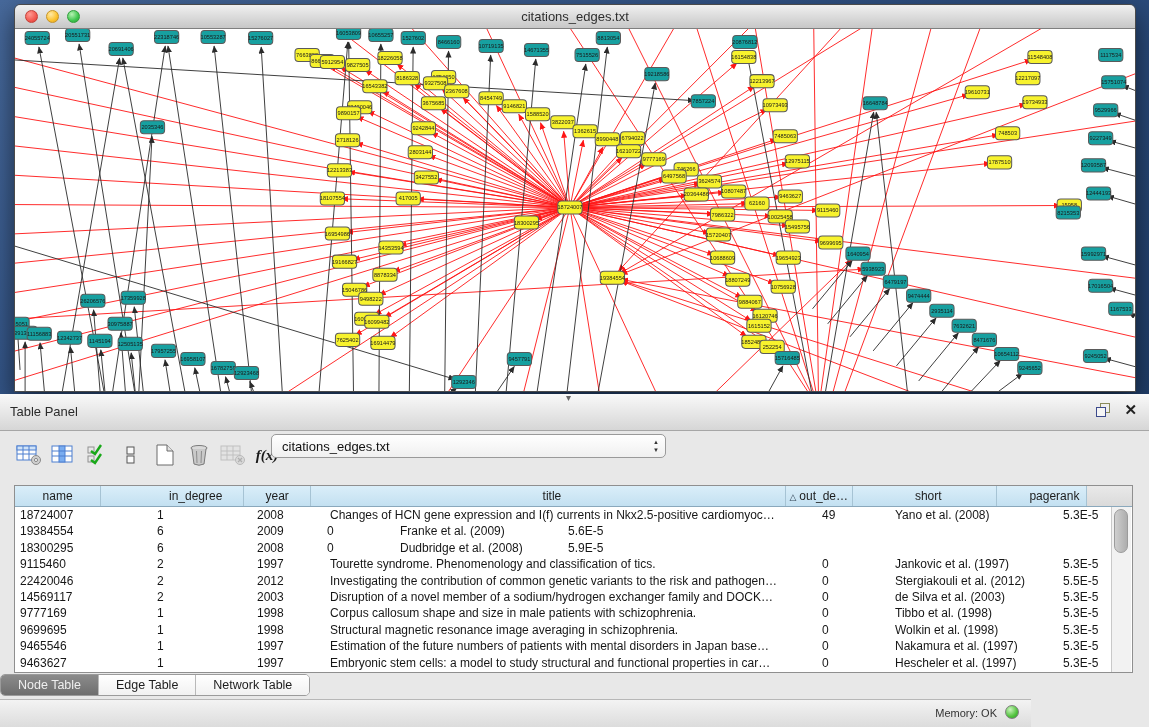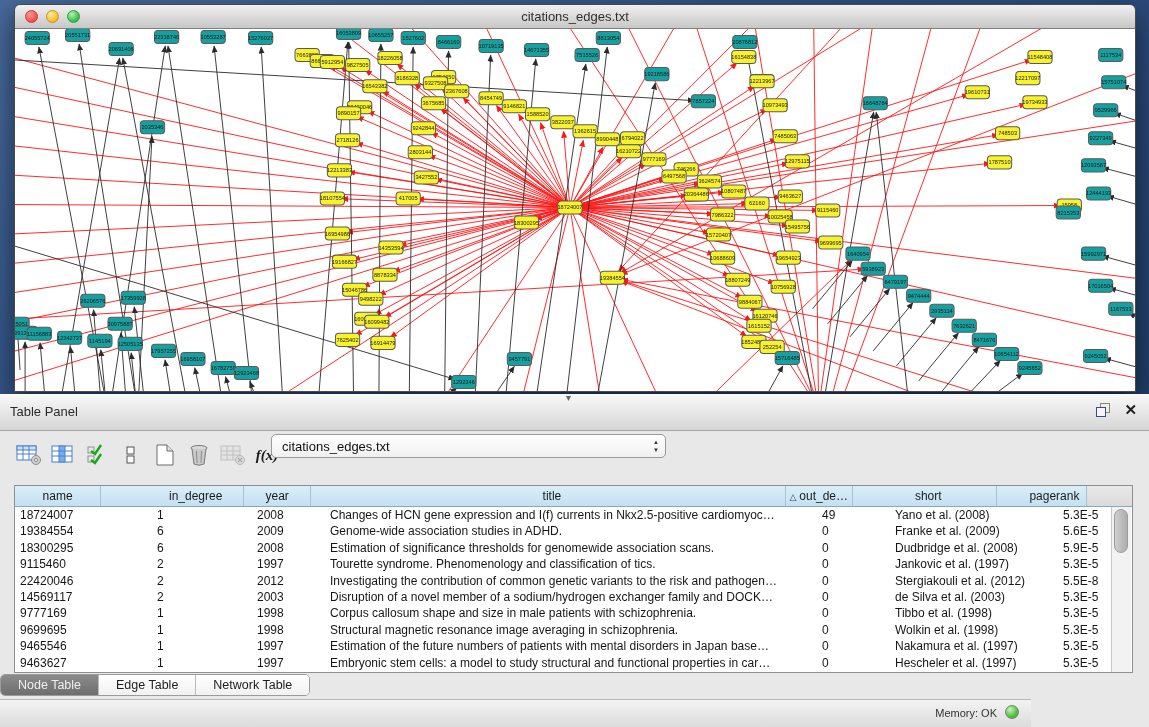--- a/index.html
+++ b/index.html
@@ -918,51 +918,49 @@
             <div class="td c2">2008</div>
             <div class="td c3">Changes of HCN gene expression and I(f) currents in Nkx2.5-positive cardiomyoc…</div>
             <div class="td c4">49</div>
             <div class="td c5">Yano et al. (2008)</div>
             <div class="td c6">5.3E-5</div>
           </div>
           <div class="tr">
             <div class="td c0">19384554</div>
             <div class="td c1">6</div>
             <div class="td c2">2009</div>
-            <div class="td c3">Genome-wide association studies in ADHD.</div>
             <div class="td c4">0</div>
             <div class="td c5">Franke et al. (2009)</div>
             <div class="td c6">5.6E-5</div>
           </div>
           <div class="tr">
             <div class="td c0">18300295</div>
             <div class="td c1">6</div>
             <div class="td c2">2008</div>
-            <div class="td c3">Estimation of significance thresholds for genomewide association scans.</div>
             <div class="td c4">0</div>
             <div class="td c5">Dudbridge et al. (2008)</div>
             <div class="td c6">5.9E-5</div>
           </div>
           <div class="tr">
             <div class="td c0">9115460</div>
             <div class="td c1">2</div>
             <div class="td c2">1997</div>
             <div class="td c3">Tourette syndrome. Phenomenology and classification of tics.</div>
             <div class="td c4">0</div>
             <div class="td c5">Jankovic et al. (1997)</div>
             <div class="td c6">5.3E-5</div>
           </div>
           <div class="tr">
             <div class="td c0">22420046</div>
             <div class="td c1">2</div>
             <div class="td c2">2012</div>
             <div class="td c3">Investigating the contribution of common genetic variants to the risk and pathogen…</div>
             <div class="td c4">0</div>
             <div class="td c5">Stergiakouli et al. (2012)</div>
-            <div class="td c6">5.5E-8</div>
+            <div class="td c6">5.5E-5</div>
           </div>
           <div class="tr">
             <div class="td c0">14569117</div>
             <div class="td c1">2</div>
             <div class="td c2">2003</div>
             <div class="td c3">Disruption of a novel member of a sodium/hydrogen exchanger family and DOCK…</div>
             <div class="td c4">0</div>
             <div class="td c5">de Silva et al. (2003)</div>
             <div class="td c6">5.3E-5</div>
           </div>

